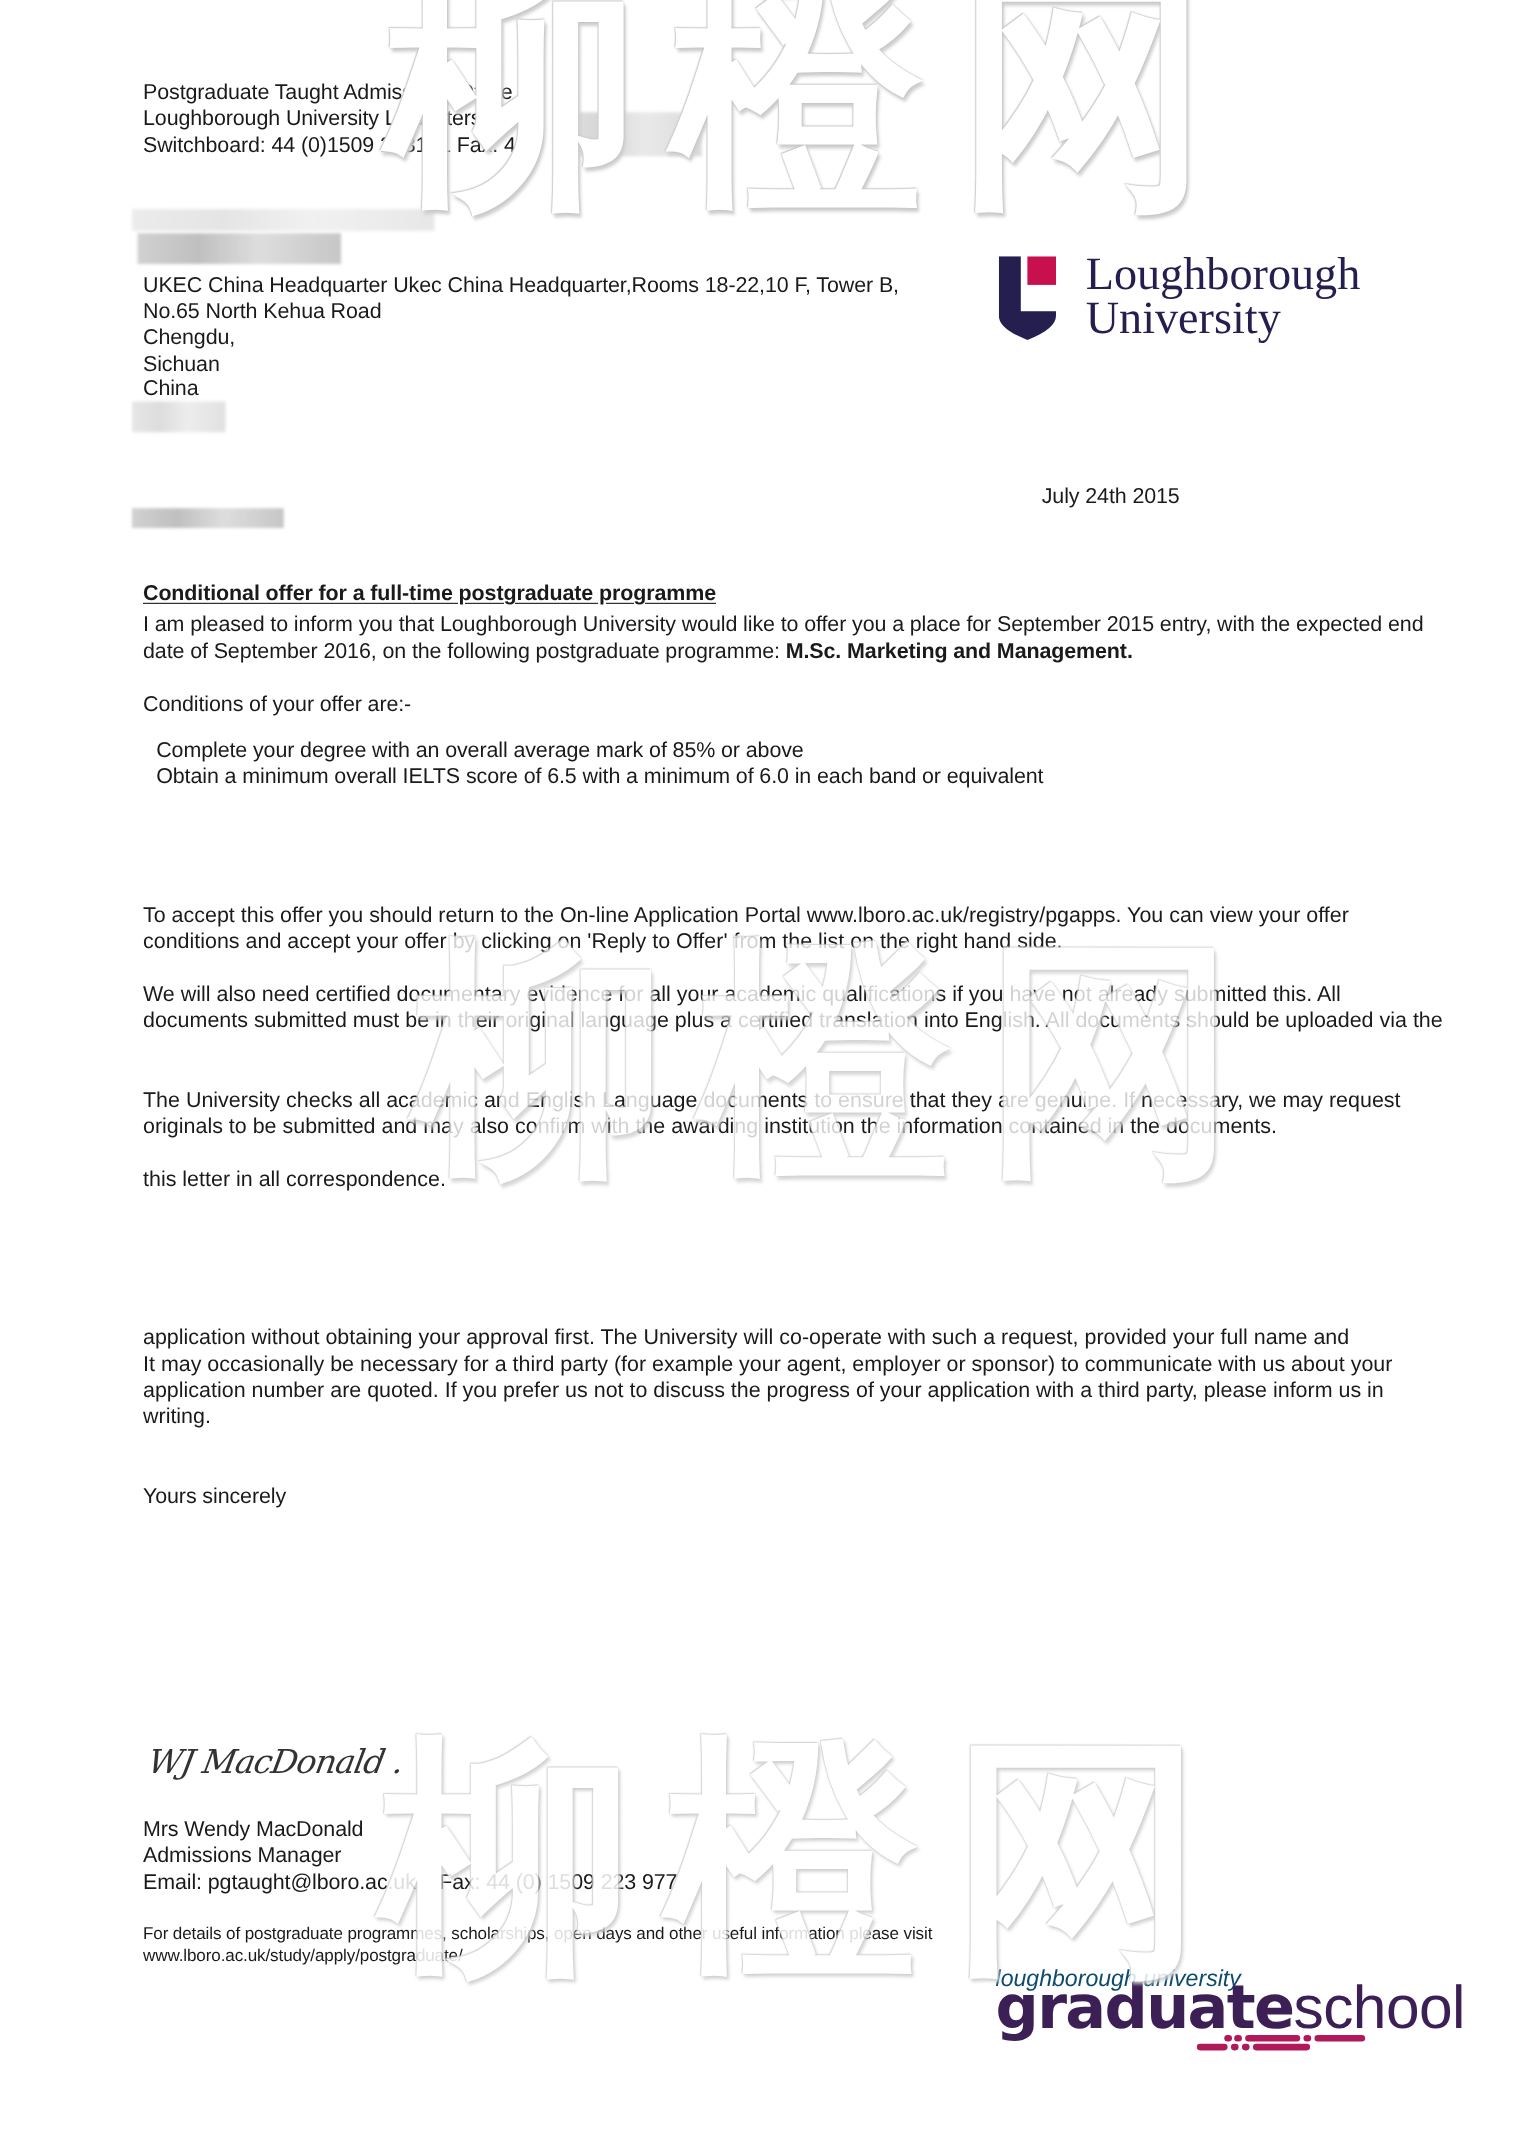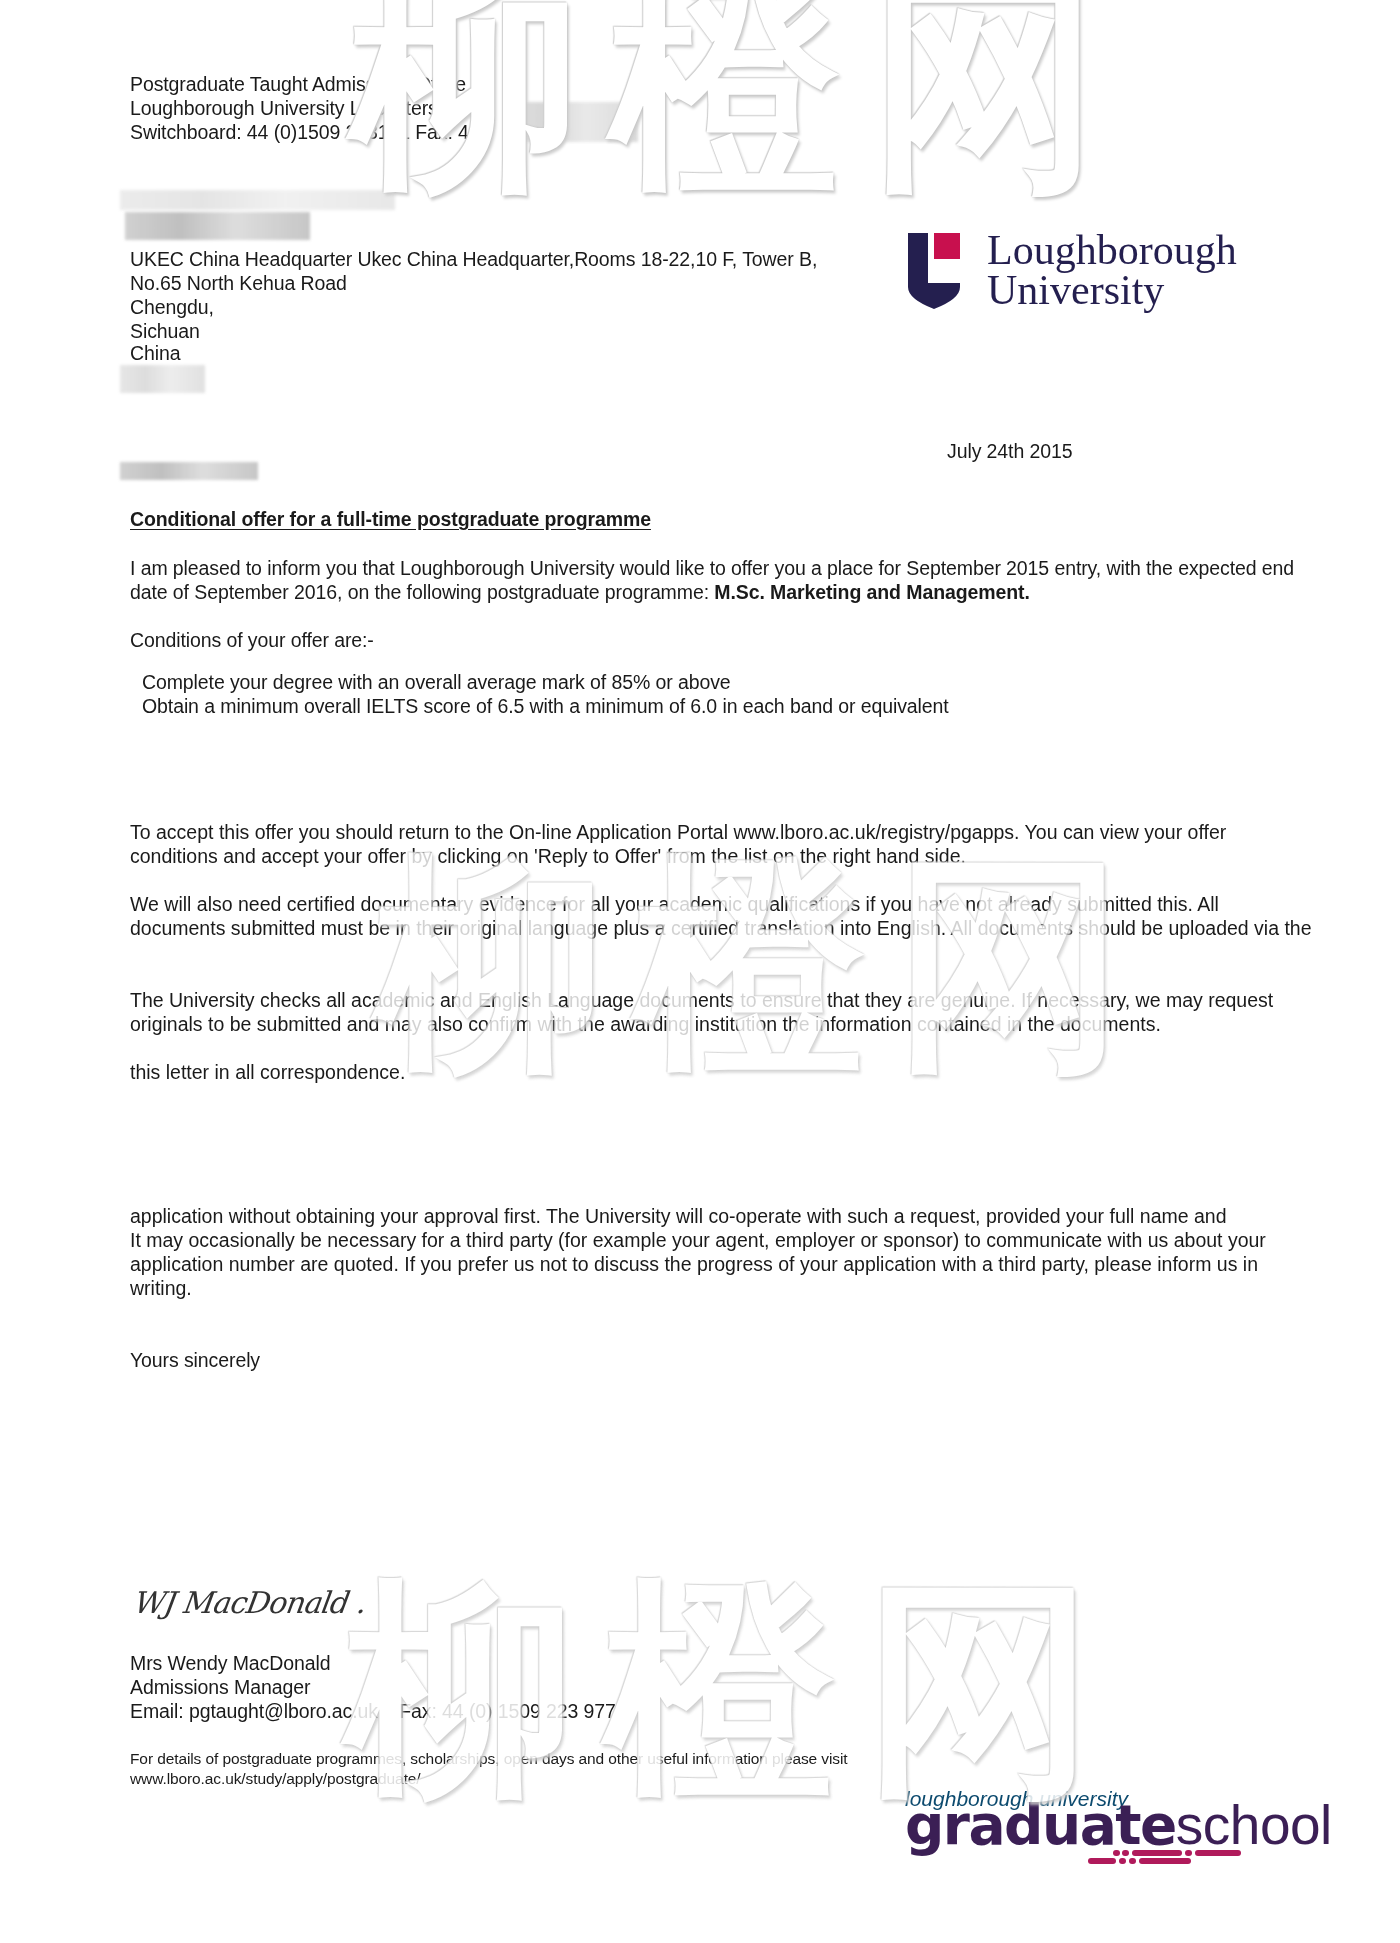--- a/index.html
+++ b/index.html
@@ -5,21 +5,21 @@
   html, body { margin: 0; padding: 0; background: #ffffff; }
   body { width: 1400px; height: 1943px; position: relative; overflow: hidden;
          font-family: "Liberation Sans", sans-serif; color: #1a1a1a; }
   .line { position: absolute; left: 130px; font-size: 19.5px; line-height: 24px; white-space: nowrap; letter-spacing: -0.1px; }
   .para { position: absolute; left: 130px; width: 1260px; font-size: 19.5px; line-height: 24px; }
   .para span.l { display: block; white-space: nowrap; }
   .blur { position: absolute; background: linear-gradient(90deg,#c9c9c9,#b5b5b5 30%,#d8d8d8 60%,#bdbdbd); filter: blur(1.5px); opacity: .85; }
   .watermark { position: absolute; font-family: "DejaVu Sans", sans-serif; font-weight: bold; color: #ffffff;
                font-size: 230px; letter-spacing: 30px; line-height: 1;
                text-shadow: 0 0 2px #b8b8b8, 2px 3px 3px #cfcfcf, -1px -1px 1px #d8d8d8; pointer-events: none; }
-  .title { font-weight: bold; text-decoration: underline; text-underline-offset: 3px; }
+  .title { font-weight: bold; text-decoration: underline; text-underline-offset: 3px; margin-top: 20px; }
   .bold { font-weight: bold; }
   
   .lu-logo { position: absolute; left: 905px; top: 230px; width: 345px; height: 82px; }
   .lu-shield { position: absolute; left: 3px; top: 3px; width: 62px; height: 76px; }
   .lu-text { position: absolute; left: 82px; top: 0px; font-family: "Liberation Serif", serif; color: #241f4f; font-size: 42px; line-height: 40px; }
   .gs-logo { position: absolute; left: 905px; top: 1787px; width: 340px; height: 80px; }
   .gs-top { position: absolute; left: 0; top: 0; font-size: 21px; color: #0c4a6e; white-space: nowrap; font-style: italic; }
   .gs-main { position: absolute; left: 0; top: 16px; font-size: 55px; line-height: 44px; color: #3b1f55; white-space: nowrap; letter-spacing: -0.5px; }
   .gs-main b { font-family: "DejaVu Sans", sans-serif; font-weight: 900; letter-spacing: -1.5px; }
   .gs-main span.reg { font-family: "Liberation Sans", sans-serif; font-weight: normal; }

